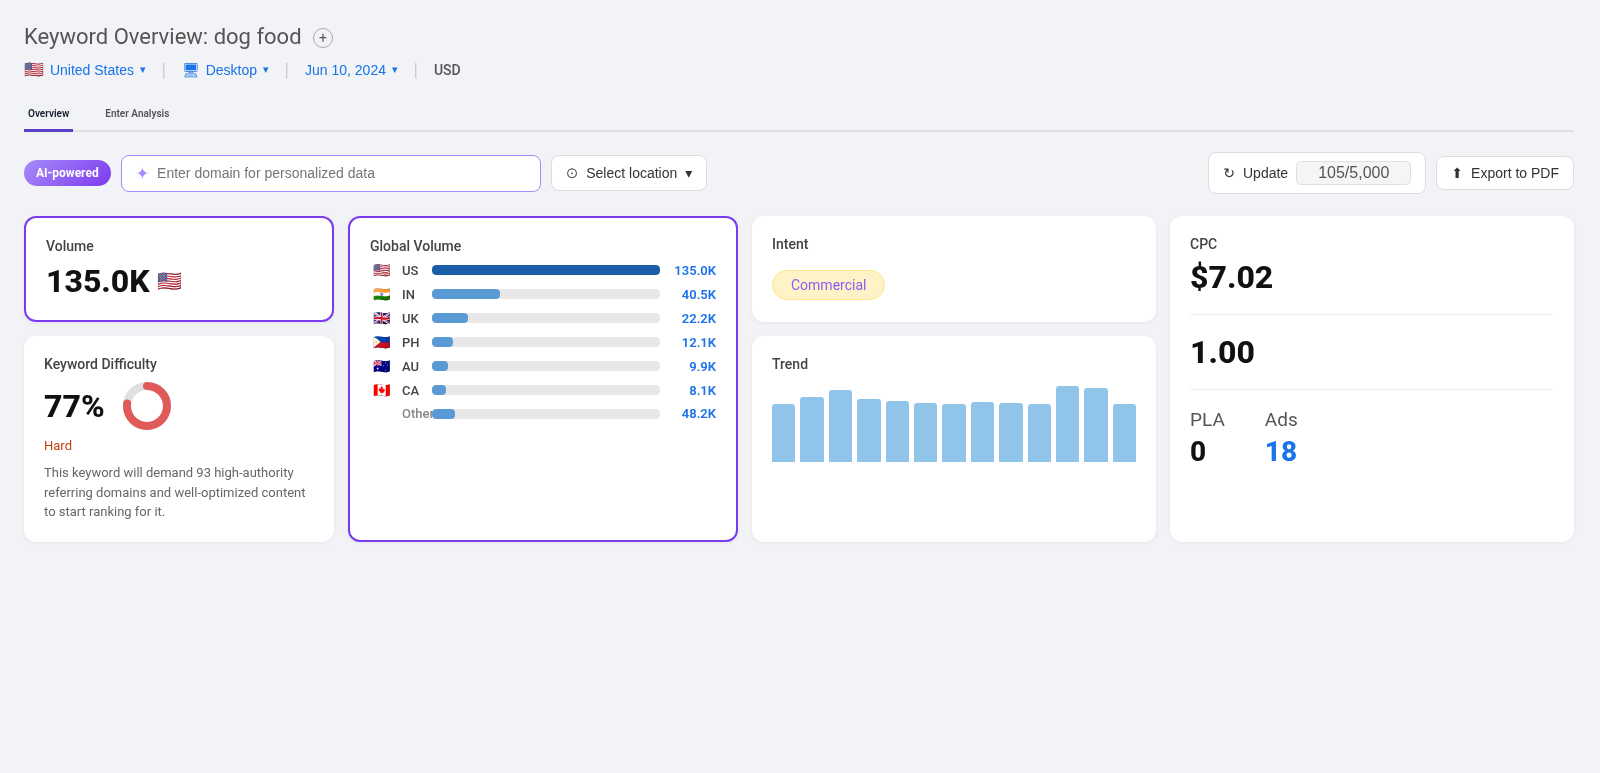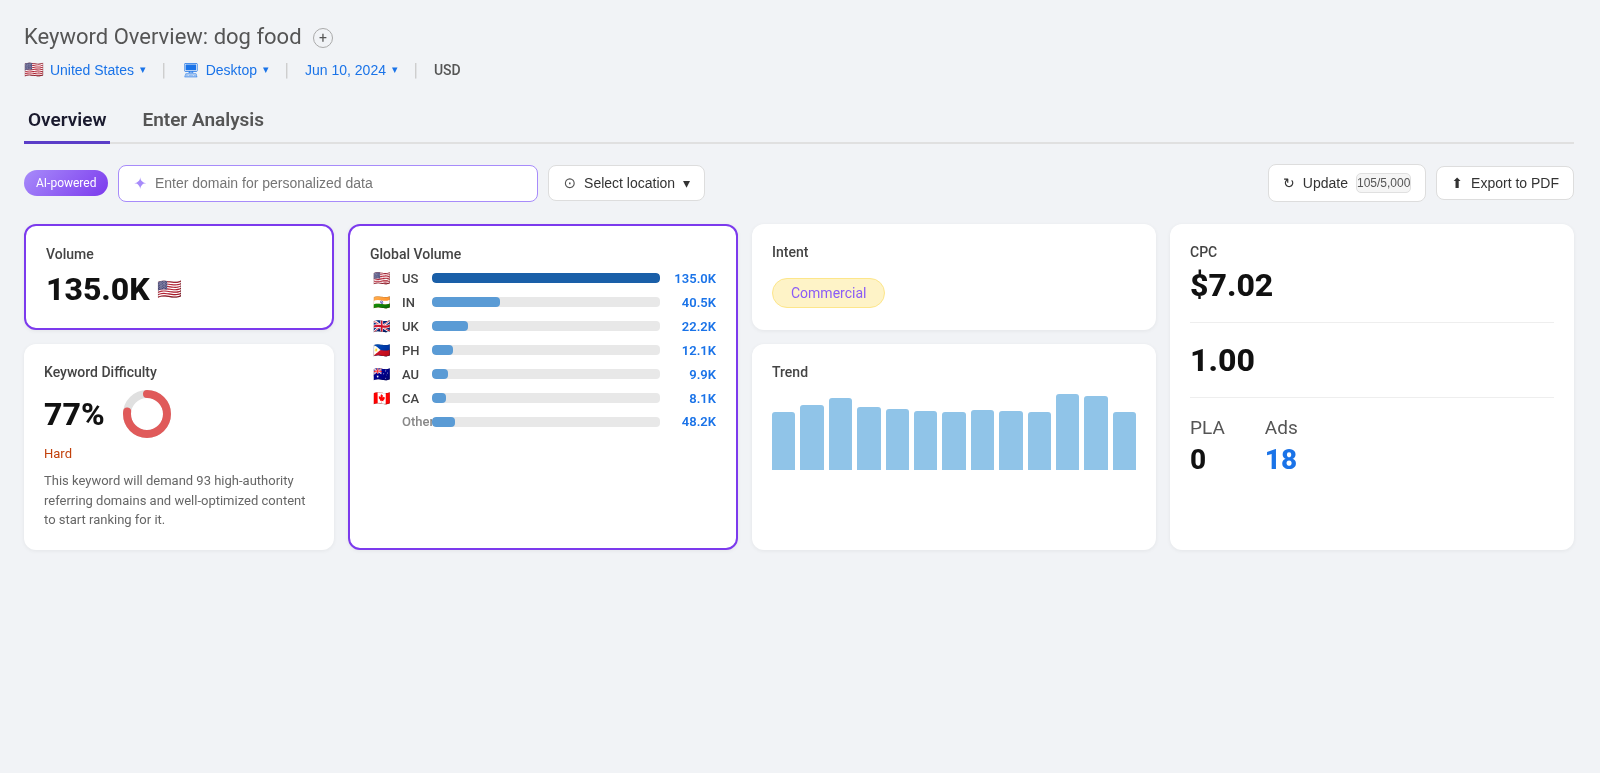--- a/index.html
+++ b/index.html
@@ -81,21 +81,21 @@
 
     
     .tabs {
       display: flex;
       border-bottom: 2px solid #e0e0e0;
       margin-bottom: 20px;
     }
     .tab {
       padding: 10px 4px;
       margin-right: 28px;
-      font-size: 19px;
+      font-size: 10px;
       font-weight: 600;
       color: #555;
       cursor: pointer;
       border-bottom: 3px solid transparent;
       margin-bottom: -2px;
     }
     .tab.active {
       color: #1a1a2e;
       border-bottom: 3px solid #5b3dc8;
     }
@@ -104,21 +104,21 @@
     .toolbar {
       display: flex;
       align-items: center;
       gap: 10px;
       margin-bottom: 22px;
     }
     .ai-badge {
       background: linear-gradient(135deg, #a78bfa, #7c3aed);
       color: white;
       font-size: 12px;
-      font-weight: 400;
+      font-weight: 700;
       padding: 6px 12px;
       border-radius: 20px;
       white-space: nowrap;
     }
     .domain-input-wrapper {
       display: flex;
       align-items: center;
       border: 1.5px solid #a78bfa;
       border-radius: 8px;
       padding: 8px 14px;
@@ -166,22 +166,22 @@
       background: white;
       font-size: 14px;
       color: #333;
       cursor: pointer;
       font-weight: 500;
     }
     .update-count {
       background: #f5f5f5;
       border: 1px solid #e0e0e0;
       border-radius: 5px;
-      padding: 2px 0;
-      font-size: 12px;
+      padding: 2px 21px;
+      font-size: 16px;
       color: #555;
     }
     .export-btn {
       display: flex;
       align-items: center;
       gap: 8px;
       border: 1.5px solid #ddd;
       border-radius: 8px;
       padding: 8px 14px;
       background: white;

